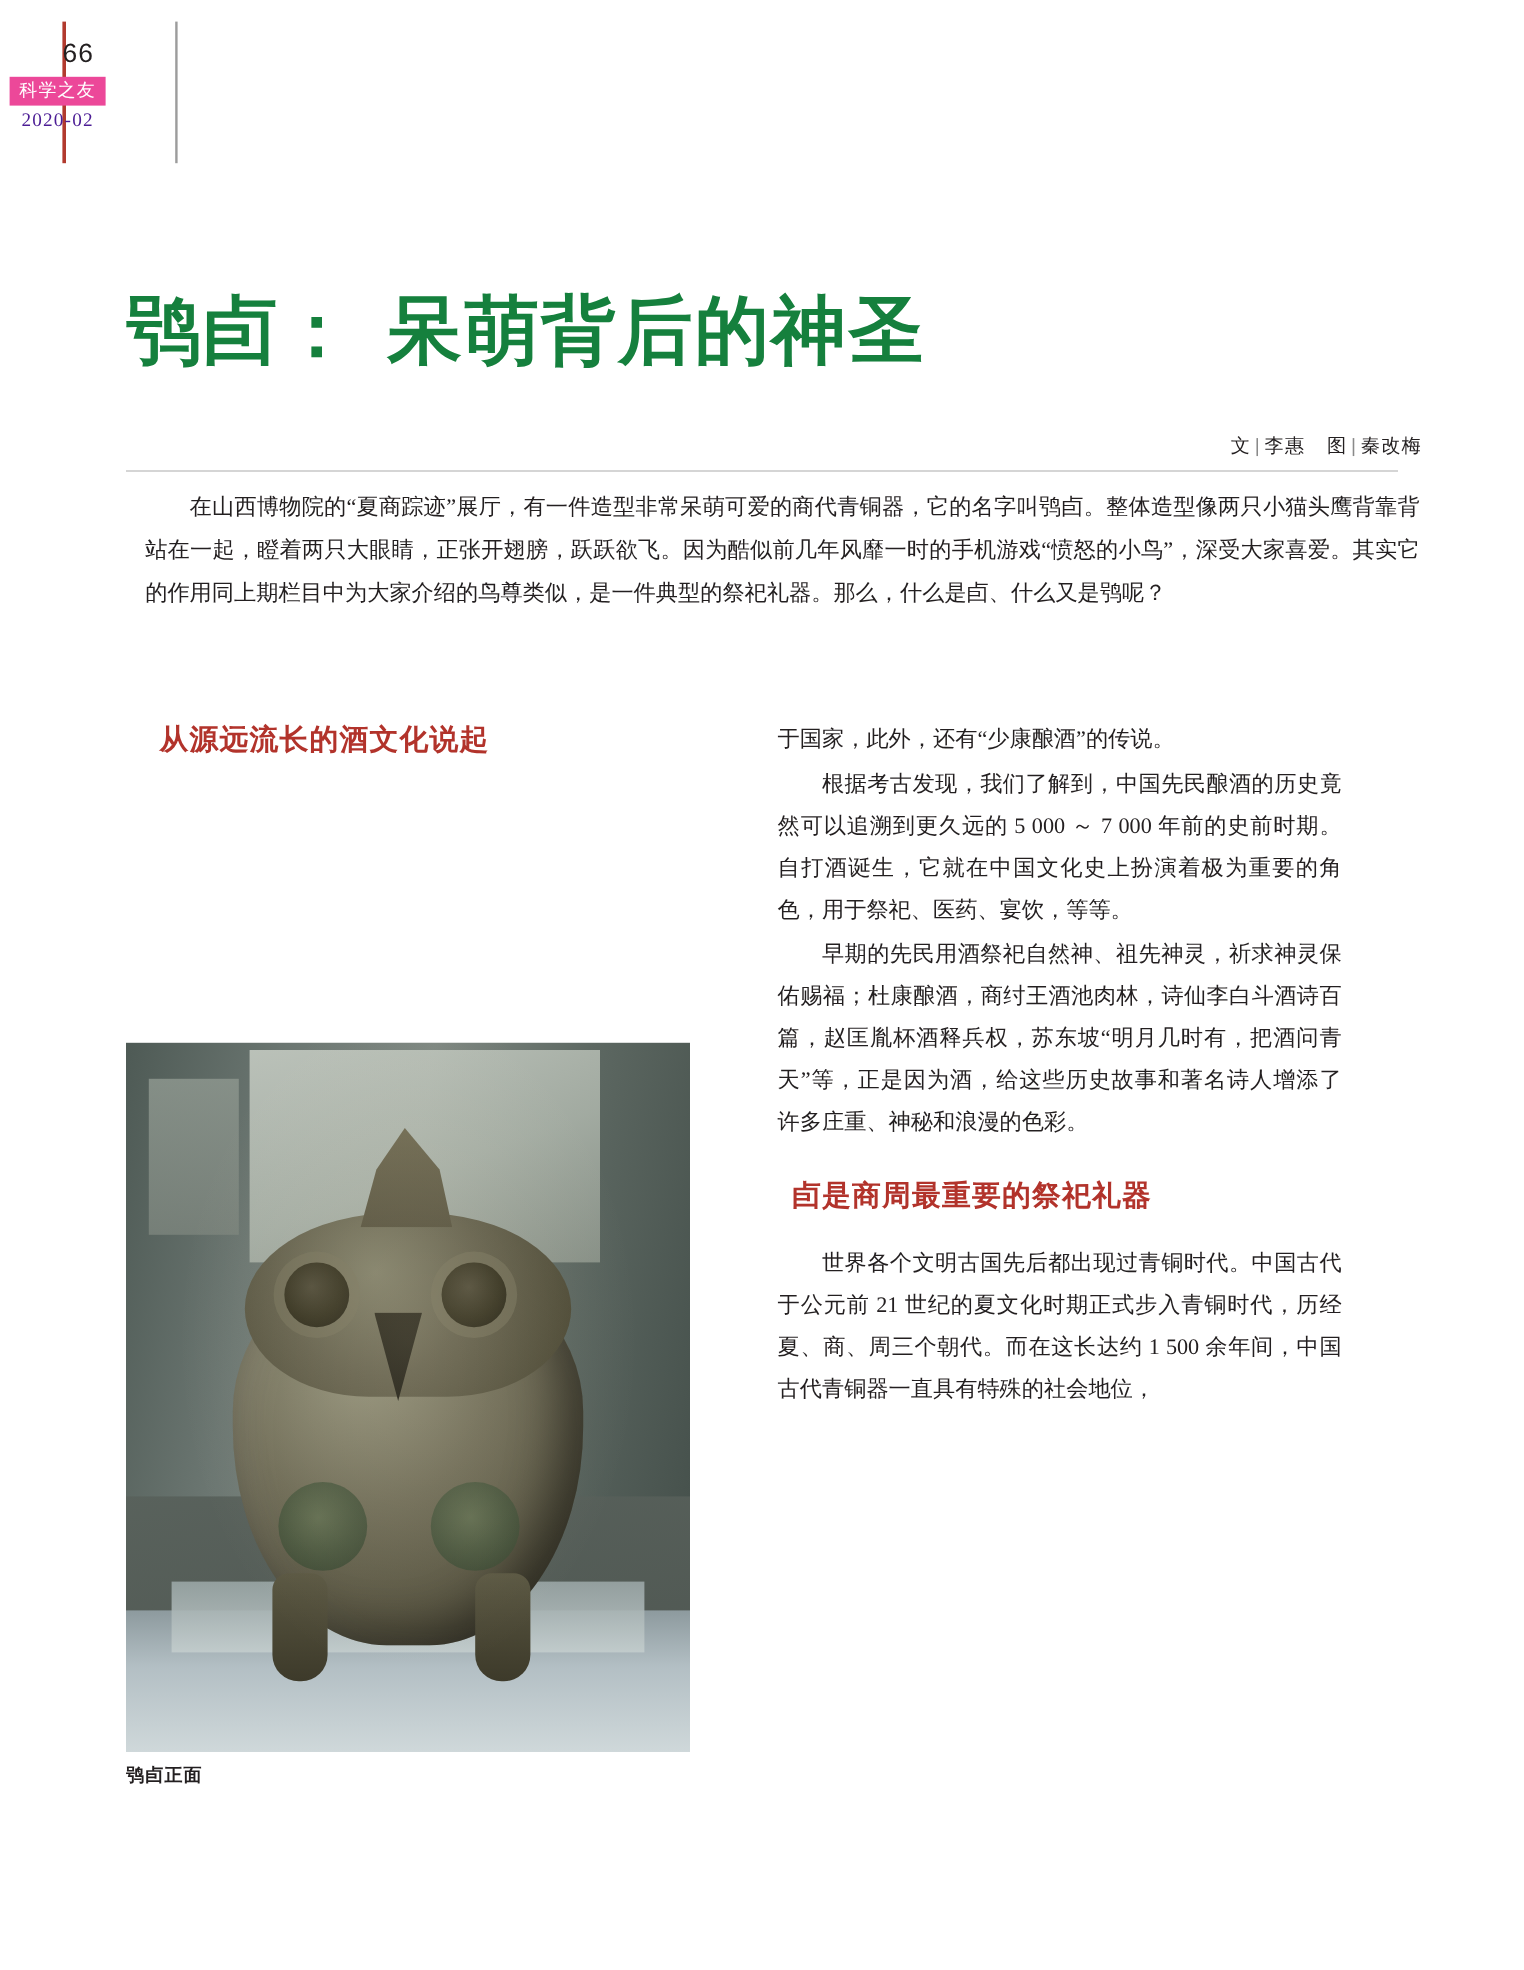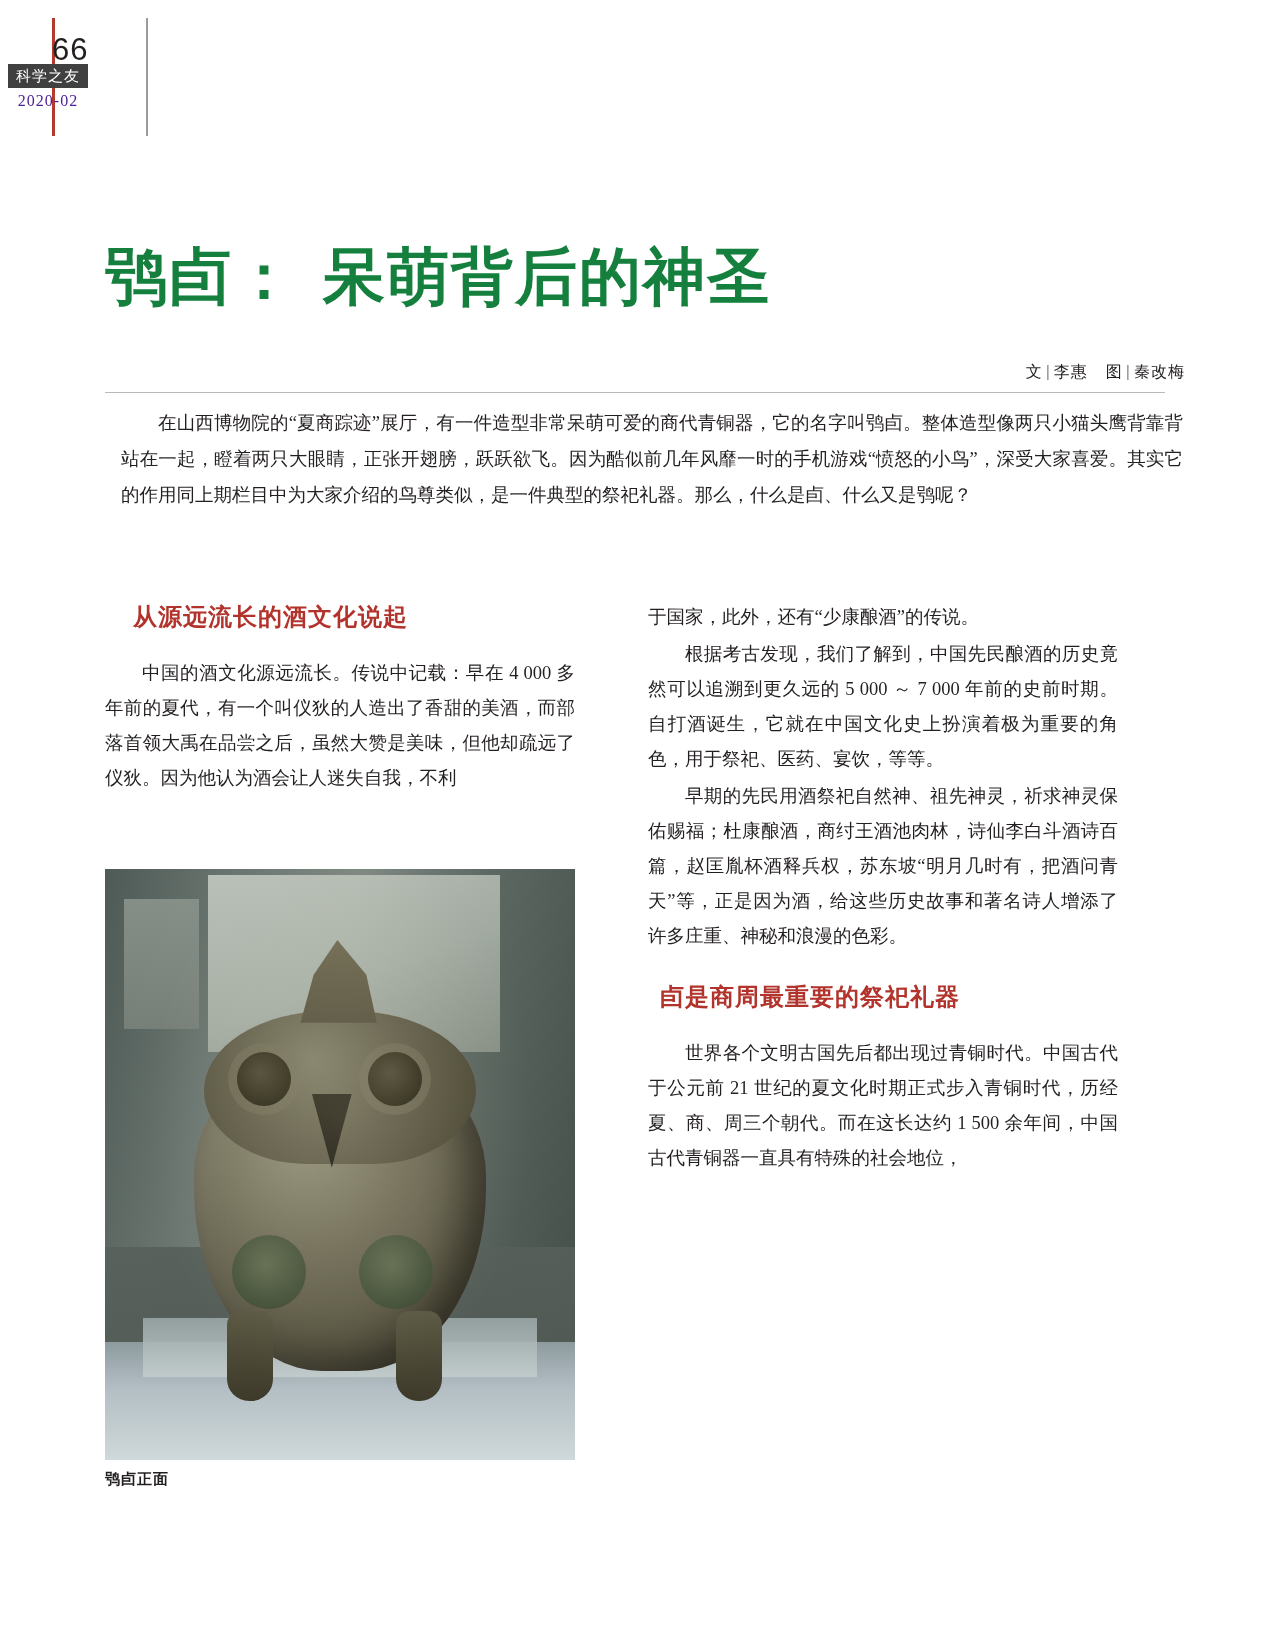--- a/index.html
+++ b/index.html
@@ -38,31 +38,31 @@
     top: 0;
     width: 2px;
     height: 118px;
     background: #9c9c9c;
   }
   .folio-number {
     position: absolute;
     left: 52px;
     top: 32px;
     font-family: "Liberation Sans", sans-serif;
-    font-size: 31px;
+    font-size: 22px;
     letter-spacing: 1px;
     color: #231f20;
   }
   .folio-brand {
     position: absolute;
     left: 8px;
     top: 64px;
     width: 80px;
     height: 24px;
-    background: #404040;
+    background: #ec4899;
     color: #ffffff;
     font-family: "Liberation Sans", sans-serif;
     font-size: 15px;
     line-height: 24px;
     text-align: center;
     letter-spacing: 1px;
   }
   .folio-issue {
     position: absolute;
     left: 8px;
@@ -304,21 +304,20 @@
 <div class="byline">
   <span>文</span><span class="sep">|</span><span>李惠</span><span class="gap"></span><span>图</span><span class="sep">|</span><span>秦改梅</span>
 </div>
 
 <div class="lead-rule"></div>
 
 <div class="lead">在山西博物院的“夏商踪迹”展厅，有一件造型非常呆萌可爱的商代青铜器，它的名字叫鸮卣。整体造型像两只小猫头鹰背靠背站在一起，瞪着两只大眼睛，正张开翅膀，跃跃欲飞。因为酷似前几年风靡一时的手机游戏“愤怒的小鸟”，深受大家喜爱。其实它的作用同上期栏目中为大家介绍的鸟尊类似，是一件典型的祭祀礼器。那么，什么是卣、什么又是鸮呢？</div>
 
 <div class="col col-left">
   <h2 class="section-head">从源远流长的酒文化说起</h2>
-  <p class="body">中国的酒文化源远流长。传说中记载：早在 4 000 多年前的夏代，有一个叫仪狄的人造出了香甜的美酒，而部落首领大禹在品尝之后，虽然大赞是美味，但他却疏远了仪狄。因为他认为酒会让人迷失自我，不利</p>
 </div>
 
 <div class="figure">
   <div class="photo">
     <div class="ph-wall"></div>
     <div class="ph-panel"></div>
     <div class="ph-panel2"></div>
     <div class="ph-floor"></div>
     <div class="ph-base"></div>
     <div class="ph-body"></div>

